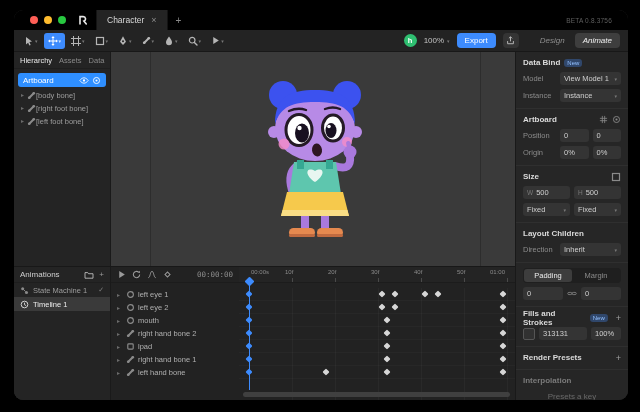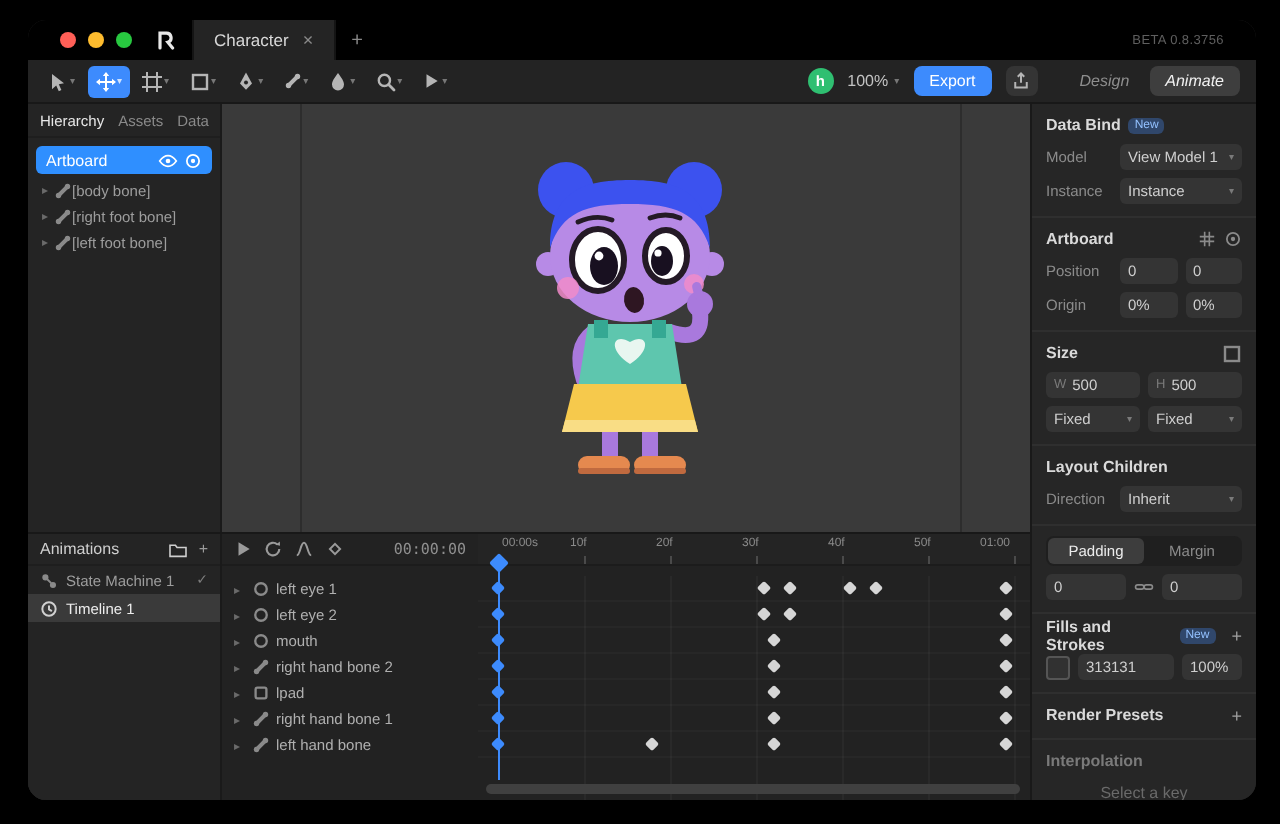--- a/index.html
+++ b/index.html
@@ -728,16 +728,16 @@
           <span class="plus">+</span>
         </div>
       </div>
 
       <div class="rp-sec" style="border-bottom:none">
         <div class="rp-hdr dim">
           <span>Interpolation</span>
         </div>
       </div>
 
-      <div class="rp-empty">Select a key</div>
+      <div class="rp-empty">Presets a key</div>
     </div>
   </div>
 </div>
 
 </body></html>

